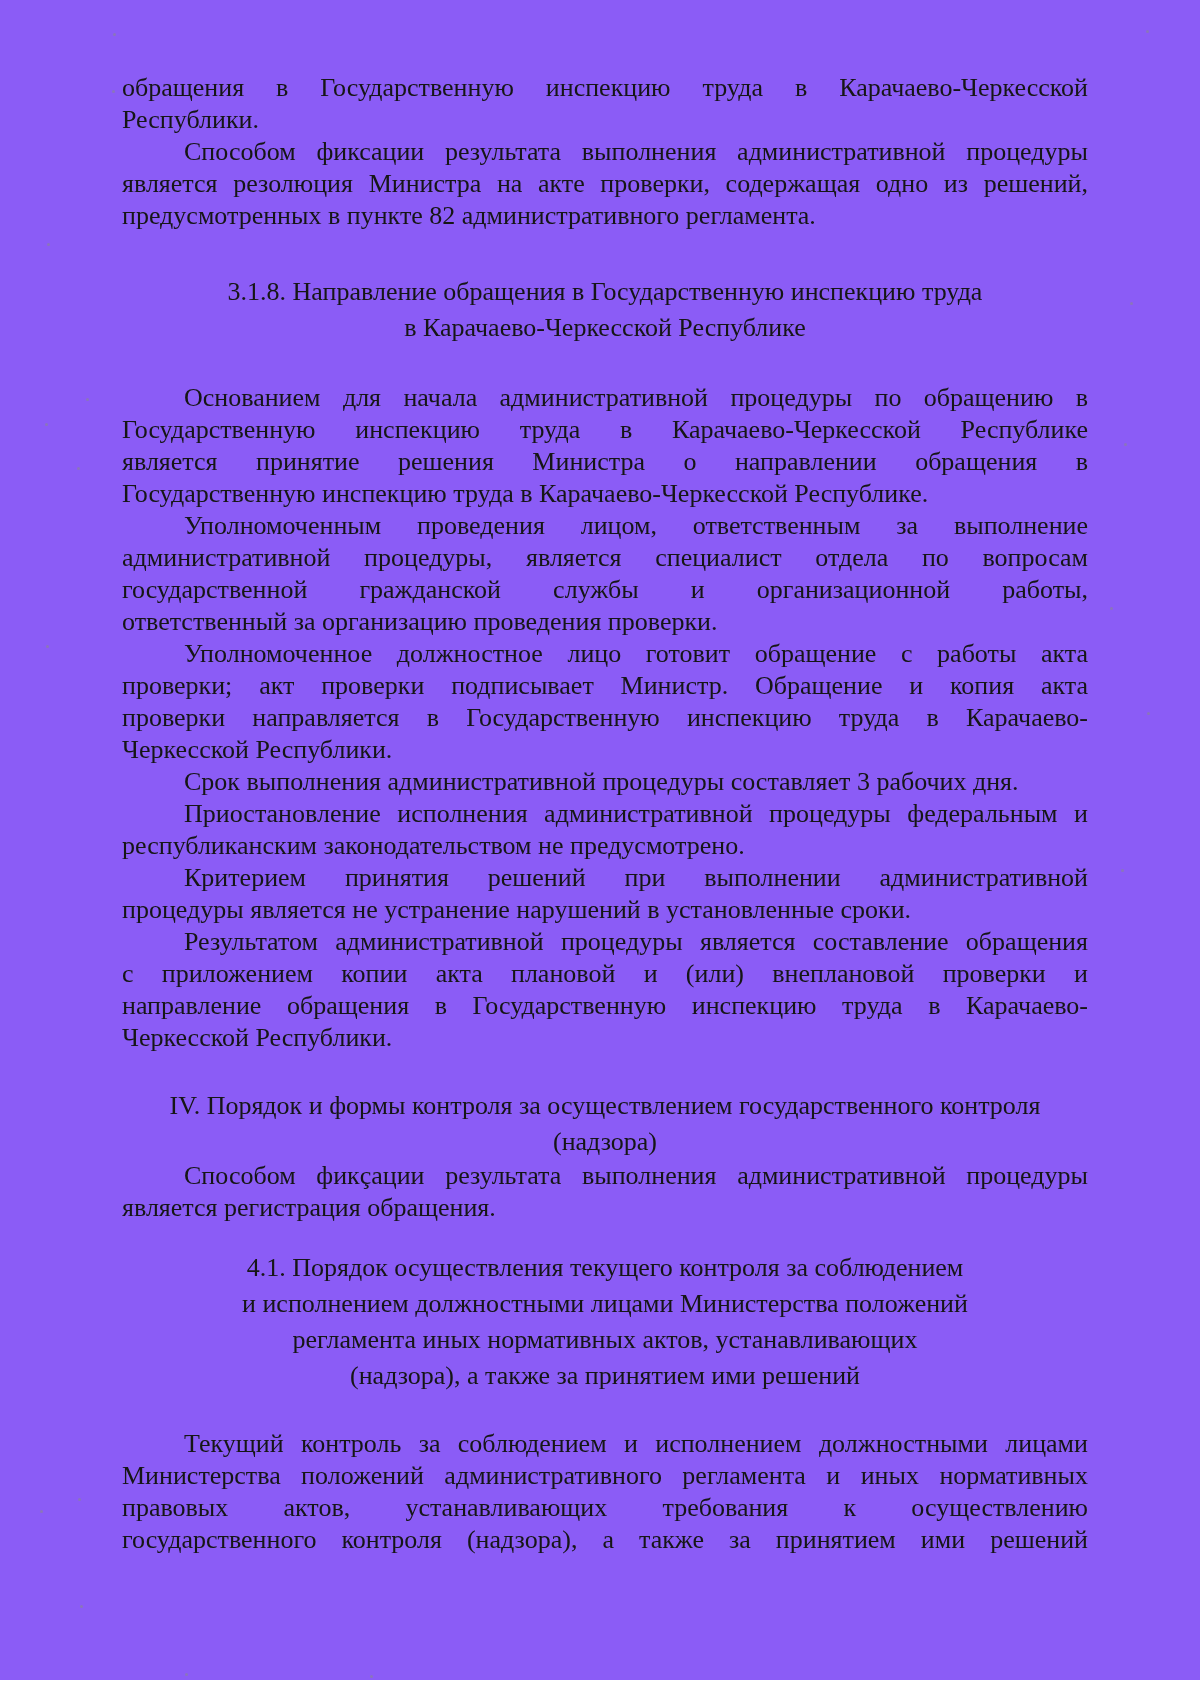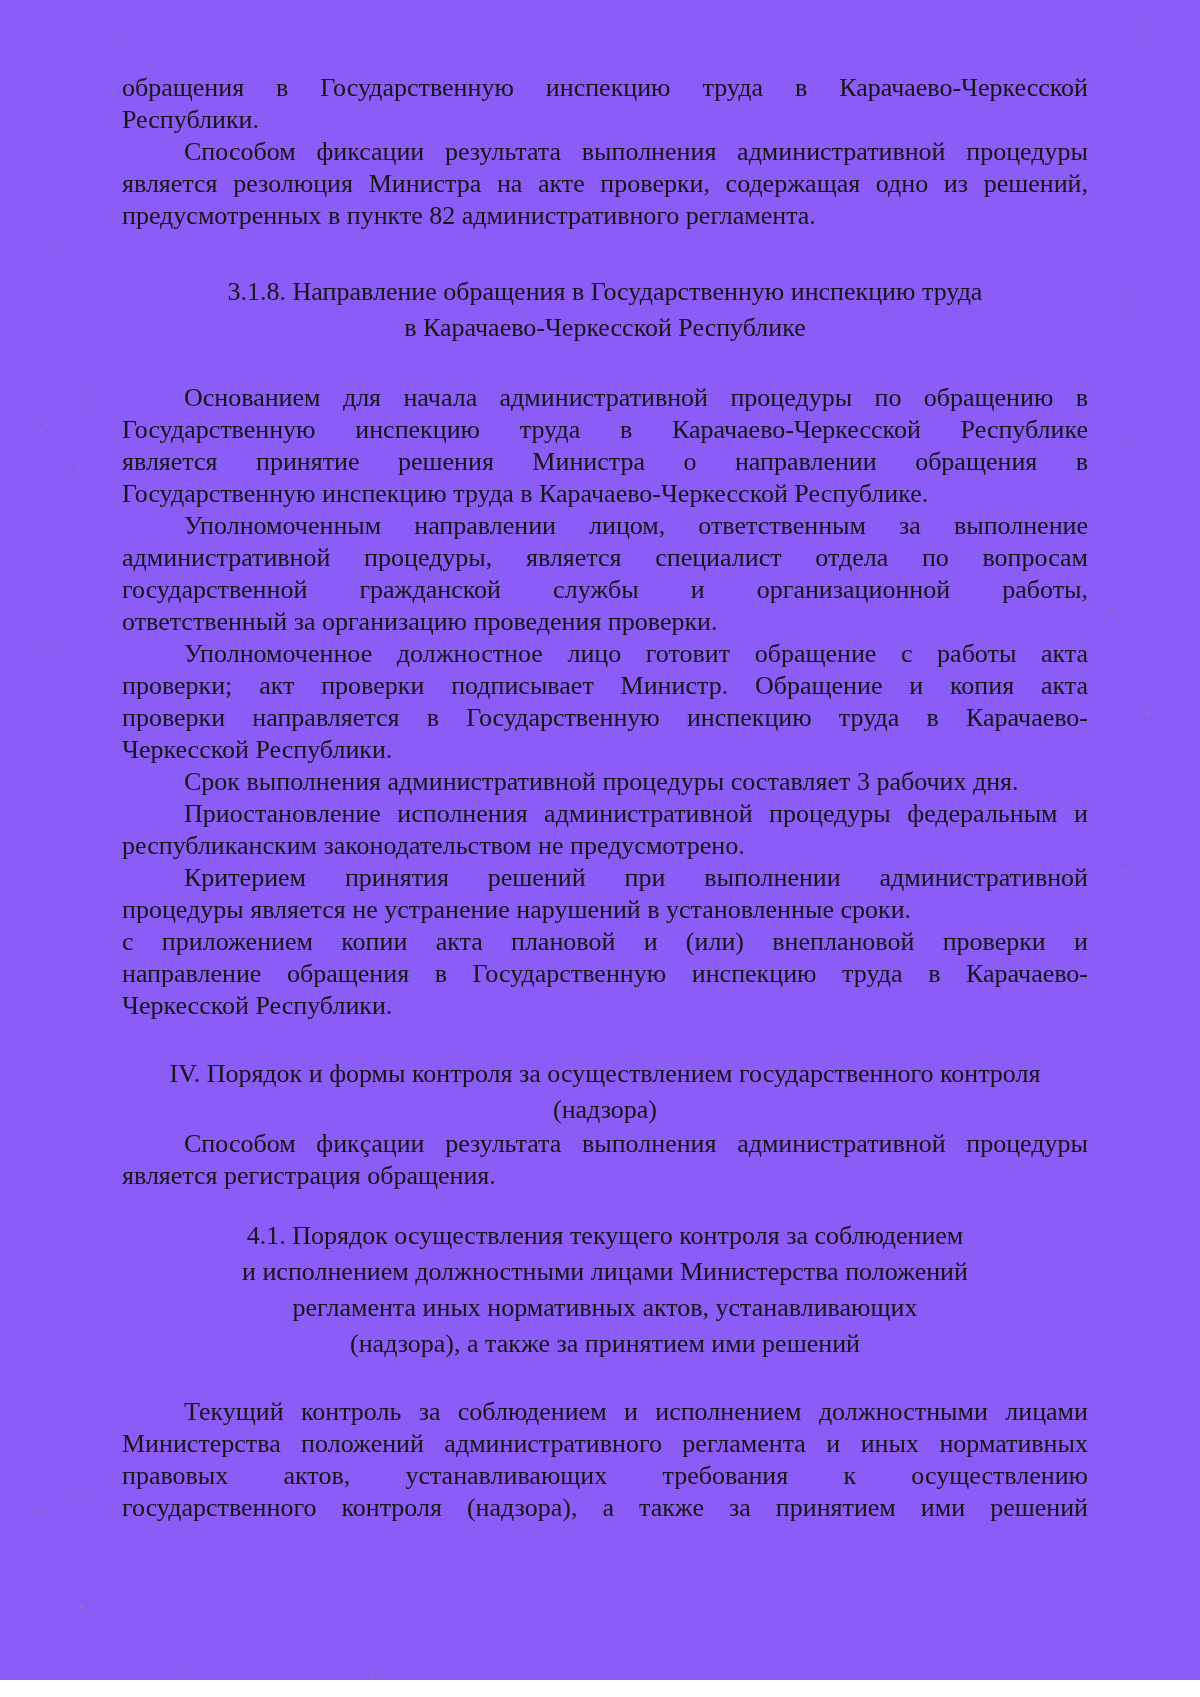--- a/index.html
+++ b/index.html
@@ -84,21 +84,21 @@
     </div>
 
     <div class="block">
       <div class="line j indent">Основанием для начала административной процедуры по обращению в</div>
       <div class="line j">Государственную инспекцию труда в Карачаево-Черкесской Республике</div>
       <div class="line j">является принятие решения Министра о направлении обращения в</div>
       <div class="line l">Государственную инспекцию труда в Карачаево-Черкесской Республике.</div>
     </div>
 
     <div class="block">
-      <div class="line j indent">Уполномоченным направлении лицом, ответственным за выполнение</div>
+      <div class="line j indent">Уполномоченным проведения лицом, ответственным за выполнение</div>
       <div class="line j">административной процедуры, является специалист отдела по вопросам</div>
       <div class="line j">государственной гражданской службы и организационной работы,</div>
       <div class="line l">ответственный за организацию проведения проверки.</div>
     </div>
 
     <div class="block">
       <div class="line j indent">Уполномоченное должностное лицо готовит обращение с работы акта</div>
       <div class="line j">проверки; акт проверки подписывает Министр. Обращение и копия акта</div>
       <div class="line j">проверки направляется в Государственную инспекцию труда в Карачаево-</div>
       <div class="line l">Черкесской Республики.</div>
@@ -112,20 +112,21 @@
       <div class="line j indent">Приостановление исполнения административной процедуры федеральным и</div>
       <div class="line l">республиканским законодательством не предусмотрено.</div>
     </div>
 
     <div class="block">
       <div class="line j indent">Критерием принятия решений при выполнении административной</div>
       <div class="line l">процедуры является не устранение нарушений в установленные сроки.</div>
     </div>
 
     <div class="block">
+      <div class="line j indent">Результатом административной процедуры является составление обращения</div>
       <div class="line j">с приложением копии акта плановой и (или) внеплановой проверки и</div>
       <div class="line j">направление обращения в Государственную инспекцию труда в Карачаево-</div>
       <div class="line l">Черкесской Республики.</div>
     </div>
 
     <div class="block heading mt-ch">
       <div class="line">IV. Порядок и формы контроля за осуществлением государственного контроля</div>
       <div class="line">(надзора)</div>
     </div>
 

